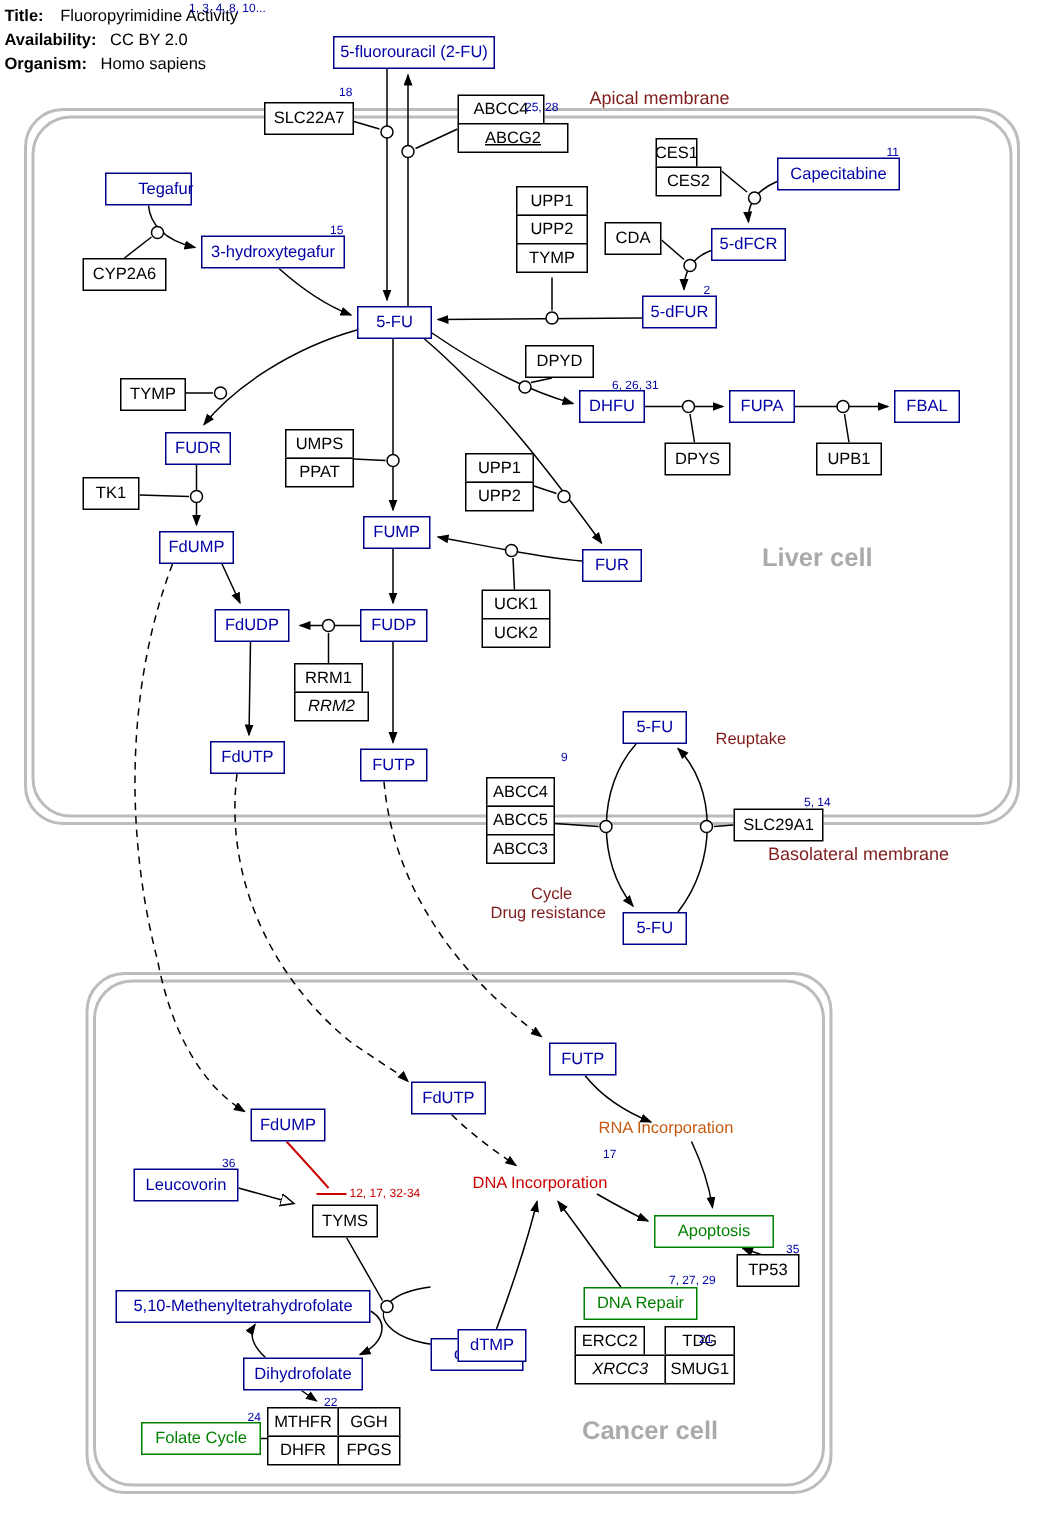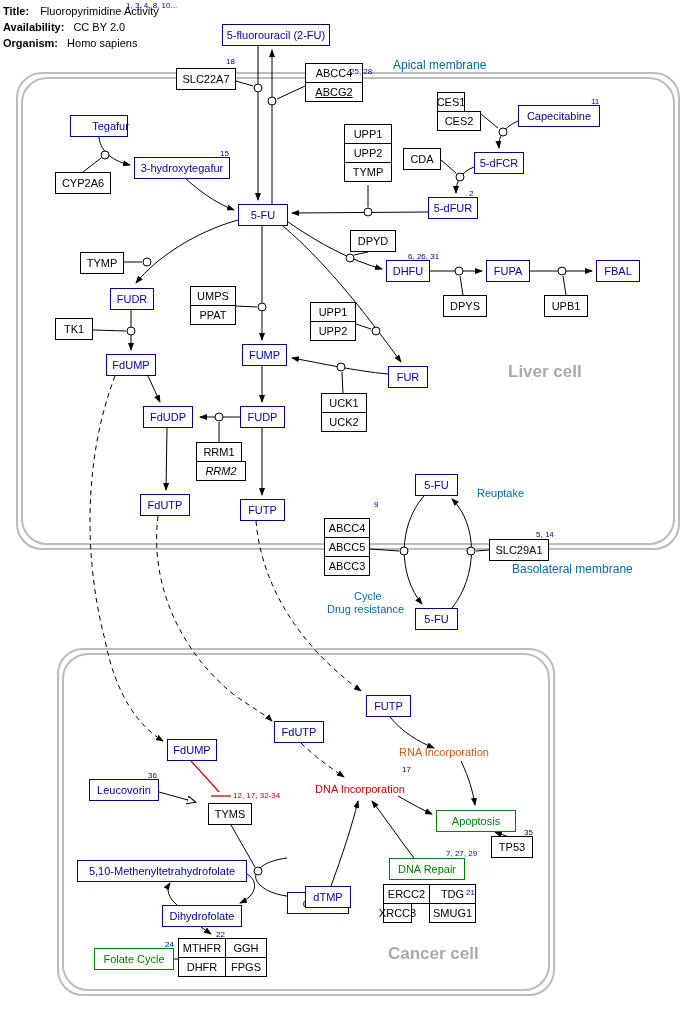--- a/index.html
+++ b/index.html
@@ -20,21 +20,21 @@
 
   .group { position:absolute; z-index:3; }
   .cell  { border:1px solid #000; background:#fff; display:flex; align-items:center; justify-content:center;
            font-size:11px; height:20px; margin-top:-1px; color:#000; white-space:nowrap; }
   .grid2 { position:absolute; display:grid; grid-template-columns:auto auto; z-index:3; }
   .grid2 .cell { margin:0 -1px -1px 0; }
 
   .sup { position:absolute; font-size:8px; color:#0000a6; z-index:4; white-space:nowrap; }
   .sup.red { color:#cc0000; }
 
-  .label { position:absolute; font-size:12px; color:#0369a1; z-index:2; white-space:nowrap; }
+  .label { position:absolute; font-size:12px; color:#7f1d1d; z-index:2; white-space:nowrap; }
   .small-label { font-size:11px; }
   .orange-label { color:#c55a11; font-size:11px; }
   .red-label { color:#cc0000; font-size:11px; }
   .cell-name { position:absolute; font-size:17px; font-weight:bold; color:#aaa; z-index:1; white-space:nowrap; }
 
   .hdr { position:absolute; font-size:11px; color:#000; z-index:4; white-space:nowrap; }
   .hdr b { font-weight:bold; }
 </style>
 </head>
 <body>
@@ -174,21 +174,21 @@
   <div class="label small-label" style="left:354px;top:590px;">Cycle</div>
   <div class="label small-label" style="left:327px;top:603px;">Drug resistance</div>
   <div class="label orange-label" style="left:399px;top:746px;">RNA Incorporation</div>
   <div class="label red-label" style="left:315px;top:783px;">DNA Incorporation</div>
 
   <div class="node blue" style="left:222px;top:24px;width:108px;">5-fluorouracil (2-FU)</div>
   <div class="node" style="left:176px;top:68px;width:60px;">SLC22A7</div>
 
   <div class="group" style="left:305px;top:64px;">
     <div class="cell" style="width:58px;">ABCC4</div>
-    <div class="cell" style="width:58px;text-decoration:underline;">ABCG2</div>
+    <div class="cell" style="width:74px;text-decoration:underline;">ABCG2</div>
   </div>
 
   <div class="group" style="left:437px;top:93px;">
     <div class="cell" style="width:28px;">CES1</div>
     <div class="cell" style="width:44px;">CES2</div>
   </div>
 
   <div class="node blue" style="left:518px;top:105px;width:82px;">Capecitabine</div>
   <div class="node blue" style="left:70px;top:115px;width:58px;padding-left:23px;">Tegafur</div>
   <div class="node" style="left:55px;top:172px;width:56px;">CYP2A6</div>
@@ -261,21 +261,21 @@
   <div class="node green" style="left:436px;top:810px;width:80px;">Apoptosis</div>
   <div class="node" style="left:491px;top:836px;width:42px;">TP53</div>
   <div class="node green" style="left:389px;top:858px;width:76px;">DNA Repair</div>
   <div class="node blue" style="left:287px;top:892px;width:62px;">dUMP</div>
   <div class="node blue" style="left:77px;top:860px;width:170px;">5,10-Methenyltetrahydrofolate</div>
   <div class="node blue" style="left:305px;top:886px;width:46px;">dTMP</div>
 
   <div class="grid2" style="left:383px;top:884px;">
     <div class="cell" style="width:47px;">ERCC2</div>
     <div class="cell" style="width:47px;">TDG</div>
-    <div class="cell" style="width:29px;">XRCC3</div>
+    <div class="cell" style="width:61px;font-style:italic;">XRCC3</div>
     <div class="cell" style="width:47px;">SMUG1</div>
   </div>
 
   <div class="node blue" style="left:162px;top:905px;width:80px;">Dihydrofolate</div>
   <div class="node green" style="left:94px;top:948px;width:80px;">Folate Cycle</div>
 
   <div class="grid2" style="left:178px;top:938px;">
     <div class="cell" style="width:48px;">MTHFR</div>
     <div class="cell" style="width:42px;">GGH</div>
     <div class="cell" style="width:48px;">DHFR</div>

